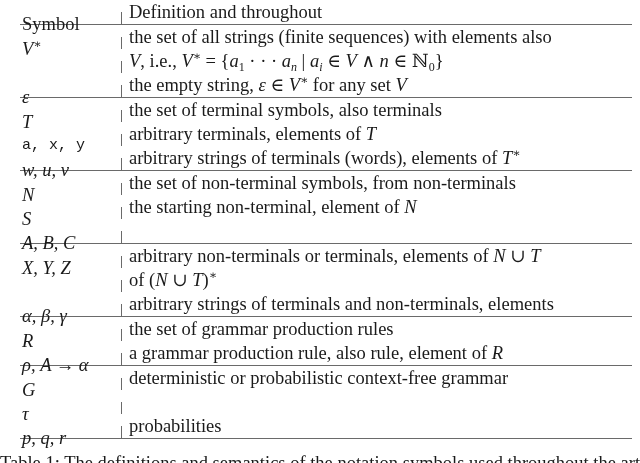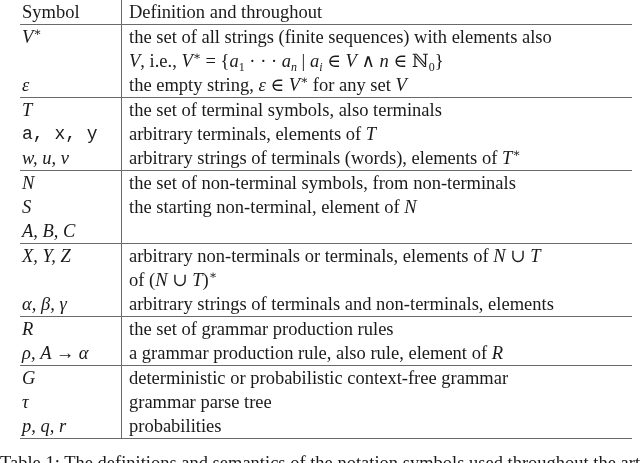--- a/index.html
+++ b/index.html
@@ -26,36 +26,37 @@
       display: flex;
       height: 24px;
       line-height: 24px;
       white-space: nowrap;
     }
     .sym {
       width: 102px;
       padding-left: 2px;
       box-sizing: border-box;
       border-right: 1.5px solid #6a6a6a;
+      margin-top: 12px;
     }
     .def {
       padding-left: 7px;
       flex: 1;
       overflow: hidden;
     }
     .rule {
       height: 0;
       border-top: 1.5px solid #6a6a6a;
     }
     .header {
       height: 24px;
       line-height: 24px;
     }
     .math { font-style: italic; }
-    .mono { font-family: "Liberation Mono", "DejaVu Sans Mono", monospace; font-style: normal; font-size: 18px; }
+    .mono { font-family: "Liberation Mono", "DejaVu Sans Mono", monospace; font-style: normal; font-size: 15px; }
     .up { font-style: normal; }
     sup { font-size: 12px; line-height: 0; vertical-align: 7px; font-style: normal; }
     sub { font-size: 12px; line-height: 0; vertical-align: -4px; }
     .caption {
       position: absolute;
       left: 0px;
       top: 451px;
       width: 640px;
       white-space: nowrap;
       font-size: 18.5px;
@@ -137,21 +138,20 @@
     <div class="def">a grammar production rule, also rule, element of <span class="math">R</span></div>
   </div>
   <div class="rule"></div>
 
   <div class="row">
     <div class="sym math">G</div>
     <div class="def">deterministic or probabilistic context-free grammar</div>
   </div>
   <div class="row">
     <div class="sym math">τ</div>
-    <div class="def">grammar parse tree</div>
   </div>
   <div class="row">
     <div class="sym math">p, q, r</div>
     <div class="def">probabilities</div>
   </div>
   <div class="rule"></div>
 </div>
 
 <div class="caption">Table 1: The definitions and semantics of the notation symbols used throughout the article</div>
 

